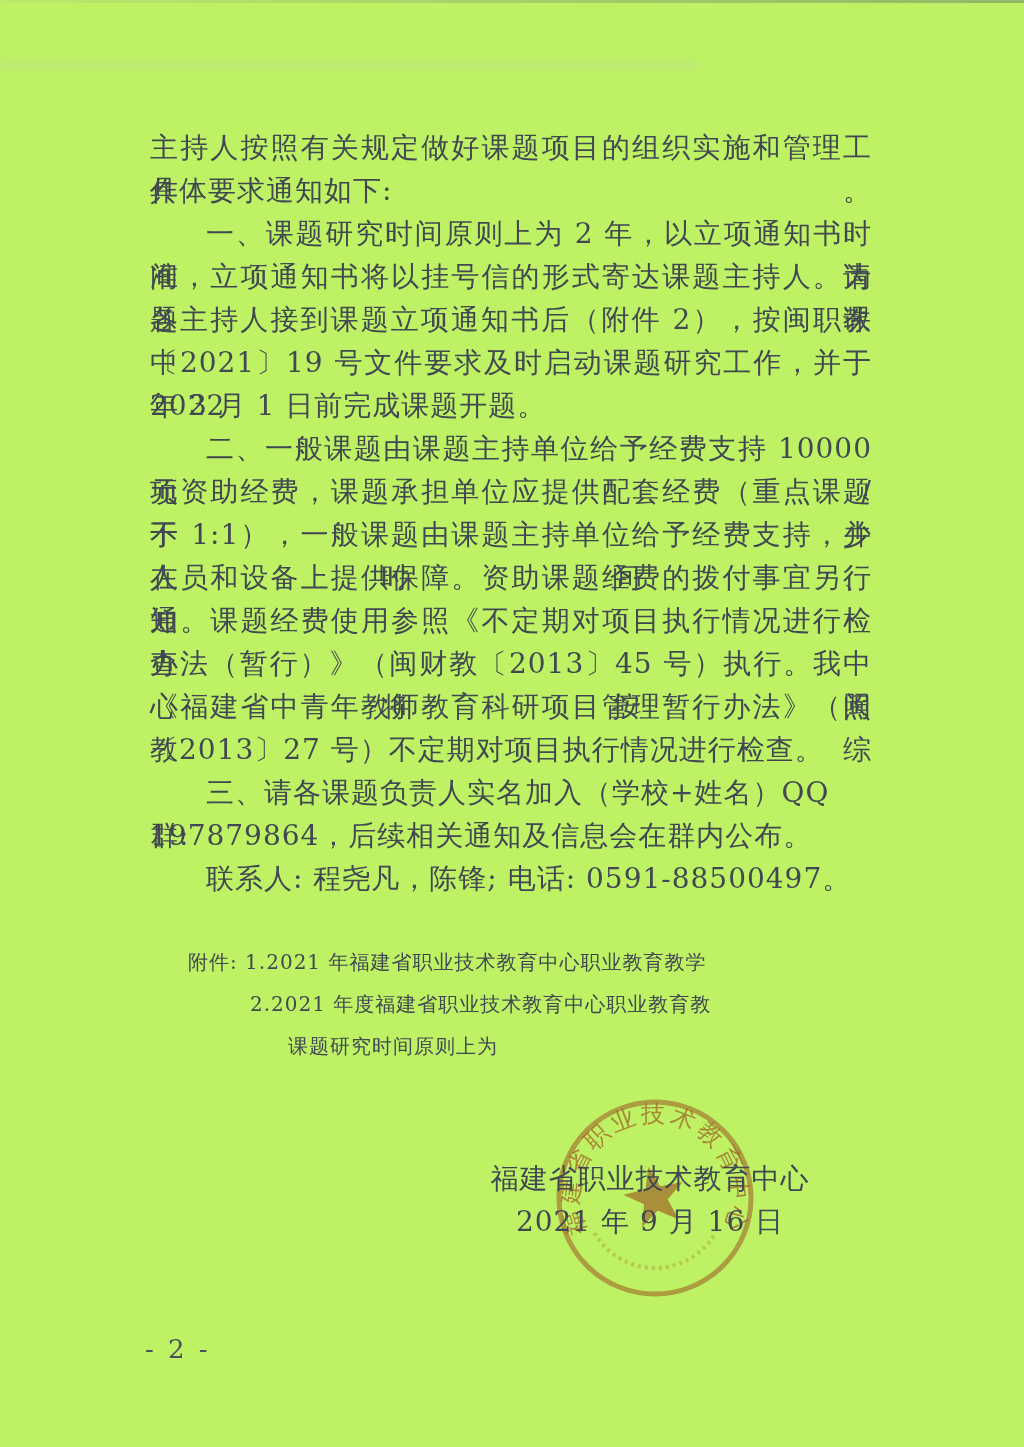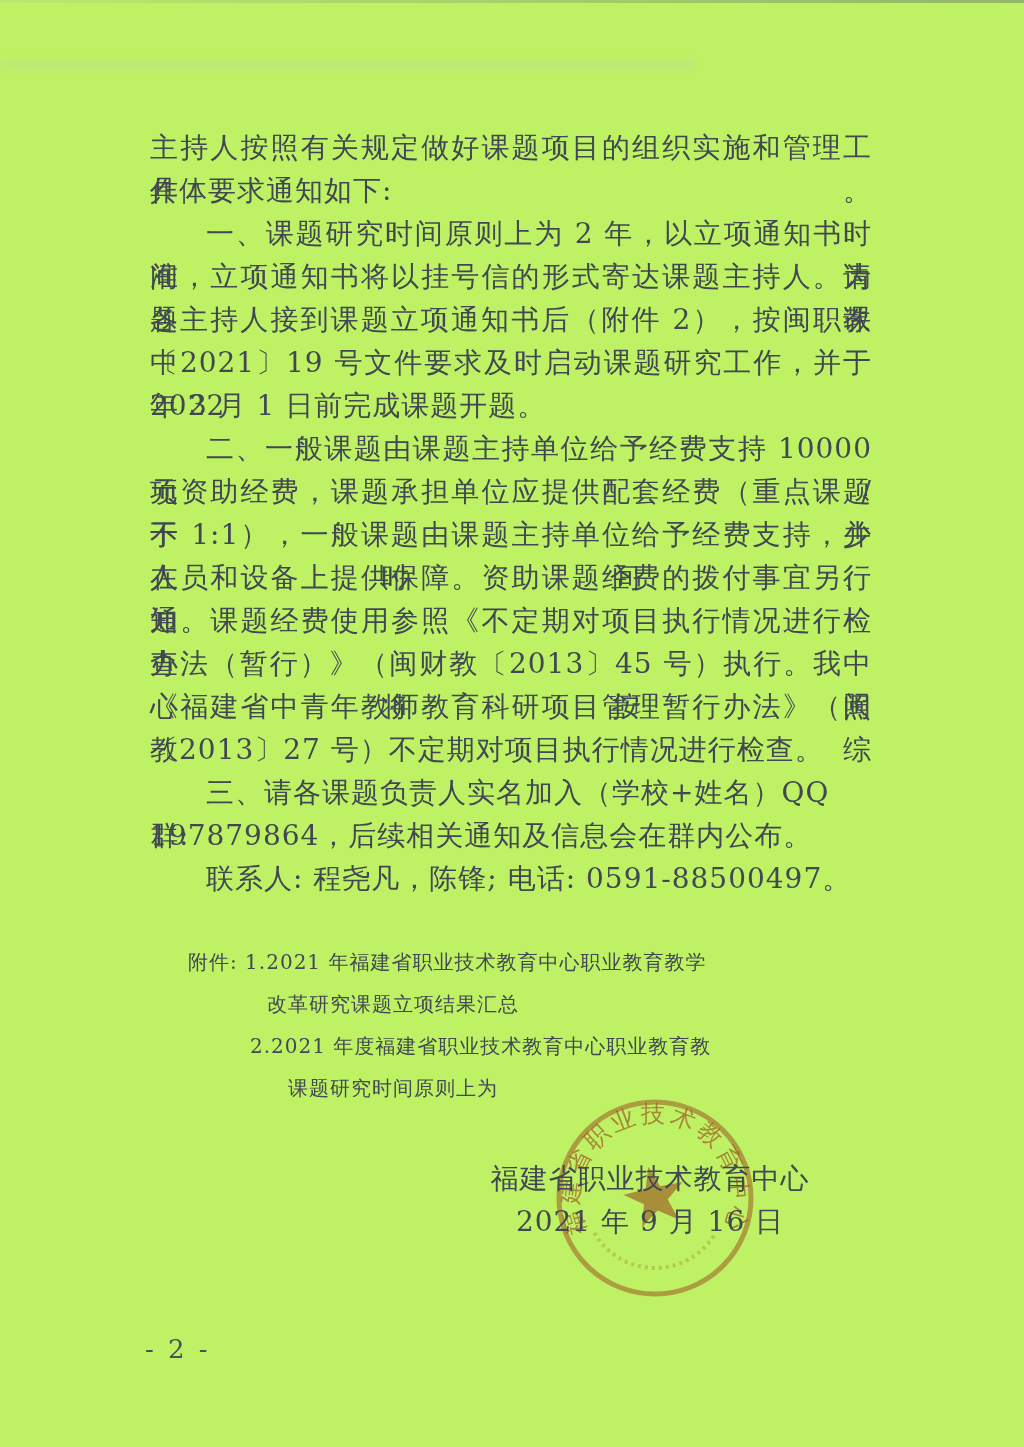--- a/index.html
+++ b/index.html
@@ -75,21 +75,20 @@
     <div class="bline j">办法（暂行）》（闽财教〔2013〕45 号）执行。我中心将按照</div>
     <div class="bline j">《福建省中青年教师教育科研项目管理暂行办法》（闽教综</div>
     <div class="bline">〔2013〕27 号）不定期对项目执行情况进行检查。</div>
     <div class="bline i">三、请各课题负责人实名加入（学校+姓名）QQ 群:</div>
     <div class="bline">197879864，后续相关通知及信息会在群内公布。</div>
     <div class="bline i">联系人: 程尧凡，陈锋; 电话: 0591-88500497。</div>
   </div>
 
   <div class="attach">
     <div class="aline">附件: 1.2021 年福建省职业技术教育中心职业教育教学</div>
-    <div class="aline a1">改革研究课题立项结果汇总</div>
     <div class="aline a2">2.2021 年度福建省职业技术教育中心职业教育教</div>
     <div class="aline a3">课题研究时间原则上为</div>
   </div>
 
   <svg class="seal" viewBox="0 0 224 224" xmlns="http://www.w3.org/2000/svg">
     <circle cx="112" cy="112" r="96" fill="none" stroke="#d0544d" stroke-width="5" opacity="0.62"></circle>
     <defs>
       <path id="sealRing" d="M 40.6 138 A 76 76 0 1 1 183.4 138" fill="none"></path>
       <path id="sealBottom" d="M 51.4 147 A 70 70 0 0 0 172.6 147" fill="none"></path>
     </defs>

